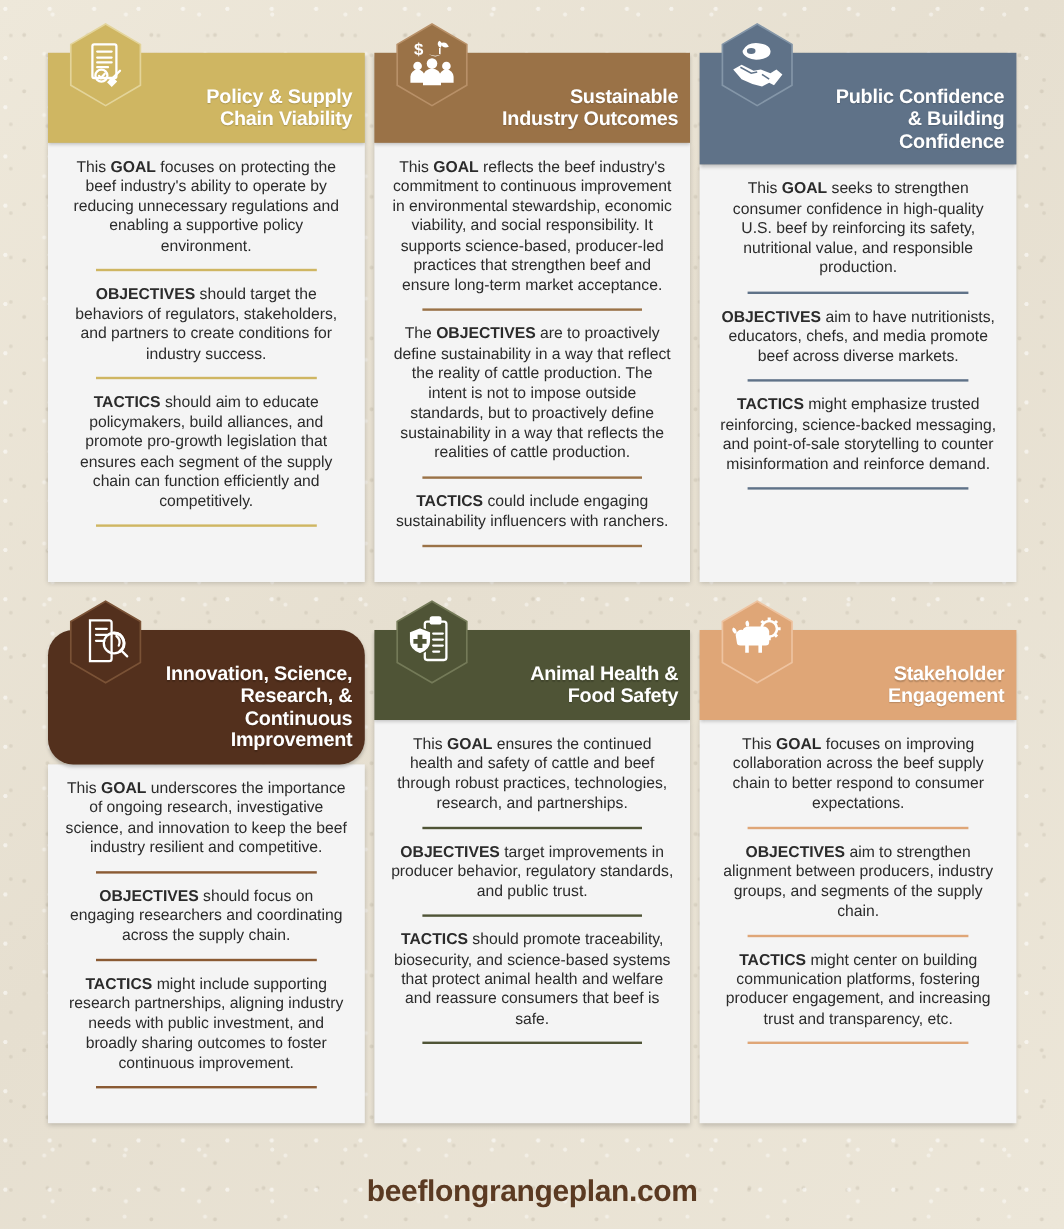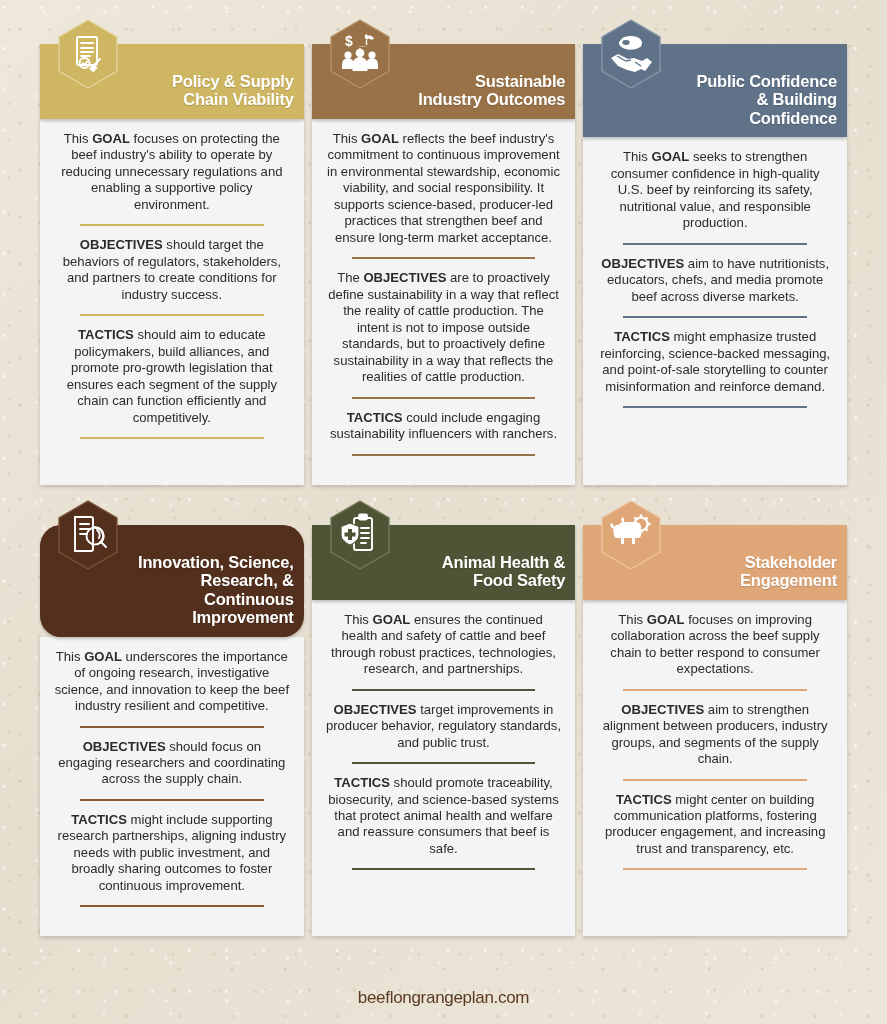--- a/index.html
+++ b/index.html
@@ -96,22 +96,22 @@
     border-top:2px solid currentColor;
     margin:11px 0 11px 0;
   }
   .footer{
     position:absolute;
     left:0;right:0;bottom:16px;
     text-align:center;
     z-index:3;
   }
   .footer-text{
-    font-size:17px;
-    font-weight:normal;
+    font-size:25px;
+    font-weight:bold;
     color:#5b3a22;
     letter-spacing:-0.3px;
     font-family:"Liberation Sans", sans-serif;
   }
   
   .c0 .hdr{background:#cfb662;}
   .c0 .rule{color:#cfb662;}
   .c1 .hdr{background:#9a7247;}
   .c1 .rule{color:#9a7247;}
   .c2 .hdr{background:#5f7288;}

